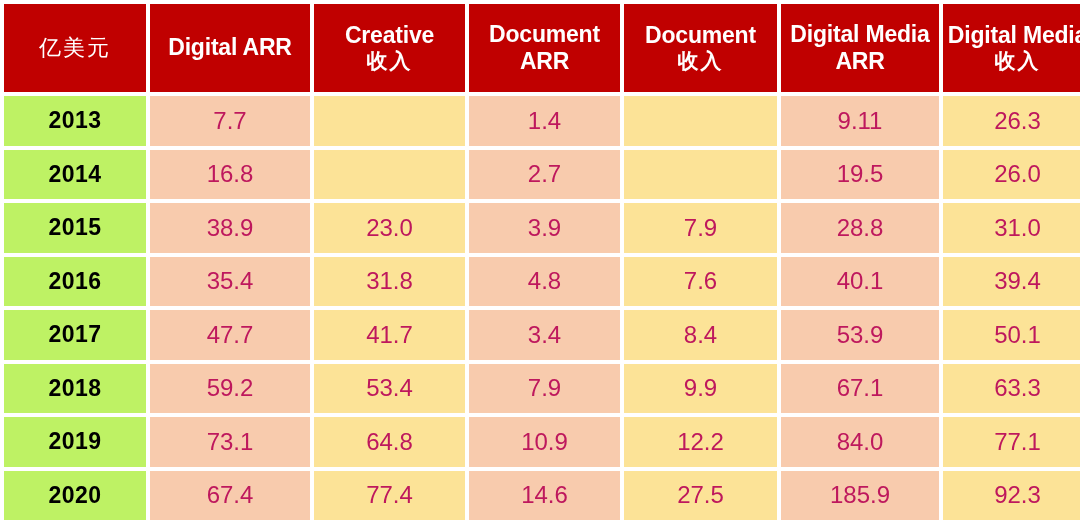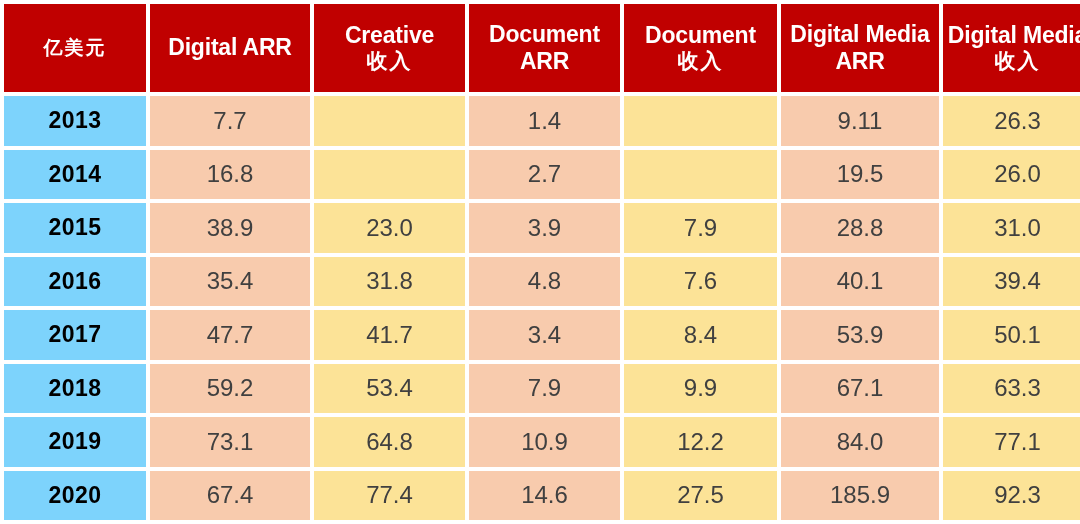--- a/index.html
+++ b/index.html
@@ -41,42 +41,42 @@
     font-size: 23px;
     line-height: 1.18;
     letter-spacing: -0.2px;
     height: 88px;
   }
   thead th .hdr-line {
     display: block;
     white-space: nowrap;
   }
   thead th.corner {
-    font-size: 19px;
-    font-weight: bold;
+    font-size: 22px;
+    font-weight: normal;
     letter-spacing: 2px;
   }
   thead th.corner .hdr-line {
     font-family: "Liberation Serif", serif;
   }
   thead th .cjk {
     font-family: "Liberation Serif", serif;
     font-weight: bold;
     font-size: 21px;
     letter-spacing: 2px;
   }
 
   
   tbody td {
     height: 49px;
     font-size: 24px;
-    color: #404040;
+    color: #be185d;
   }
   td.year {
-    background: #7dd3fc;
+    background: #bef264;
     color: #000000;
     font-weight: bold;
     font-size: 23px;
     letter-spacing: 0.5px;
   }
   td.peach {
     background: #F8CBAD;
   }
   td.lightyellow {
     background: #FCE397;

